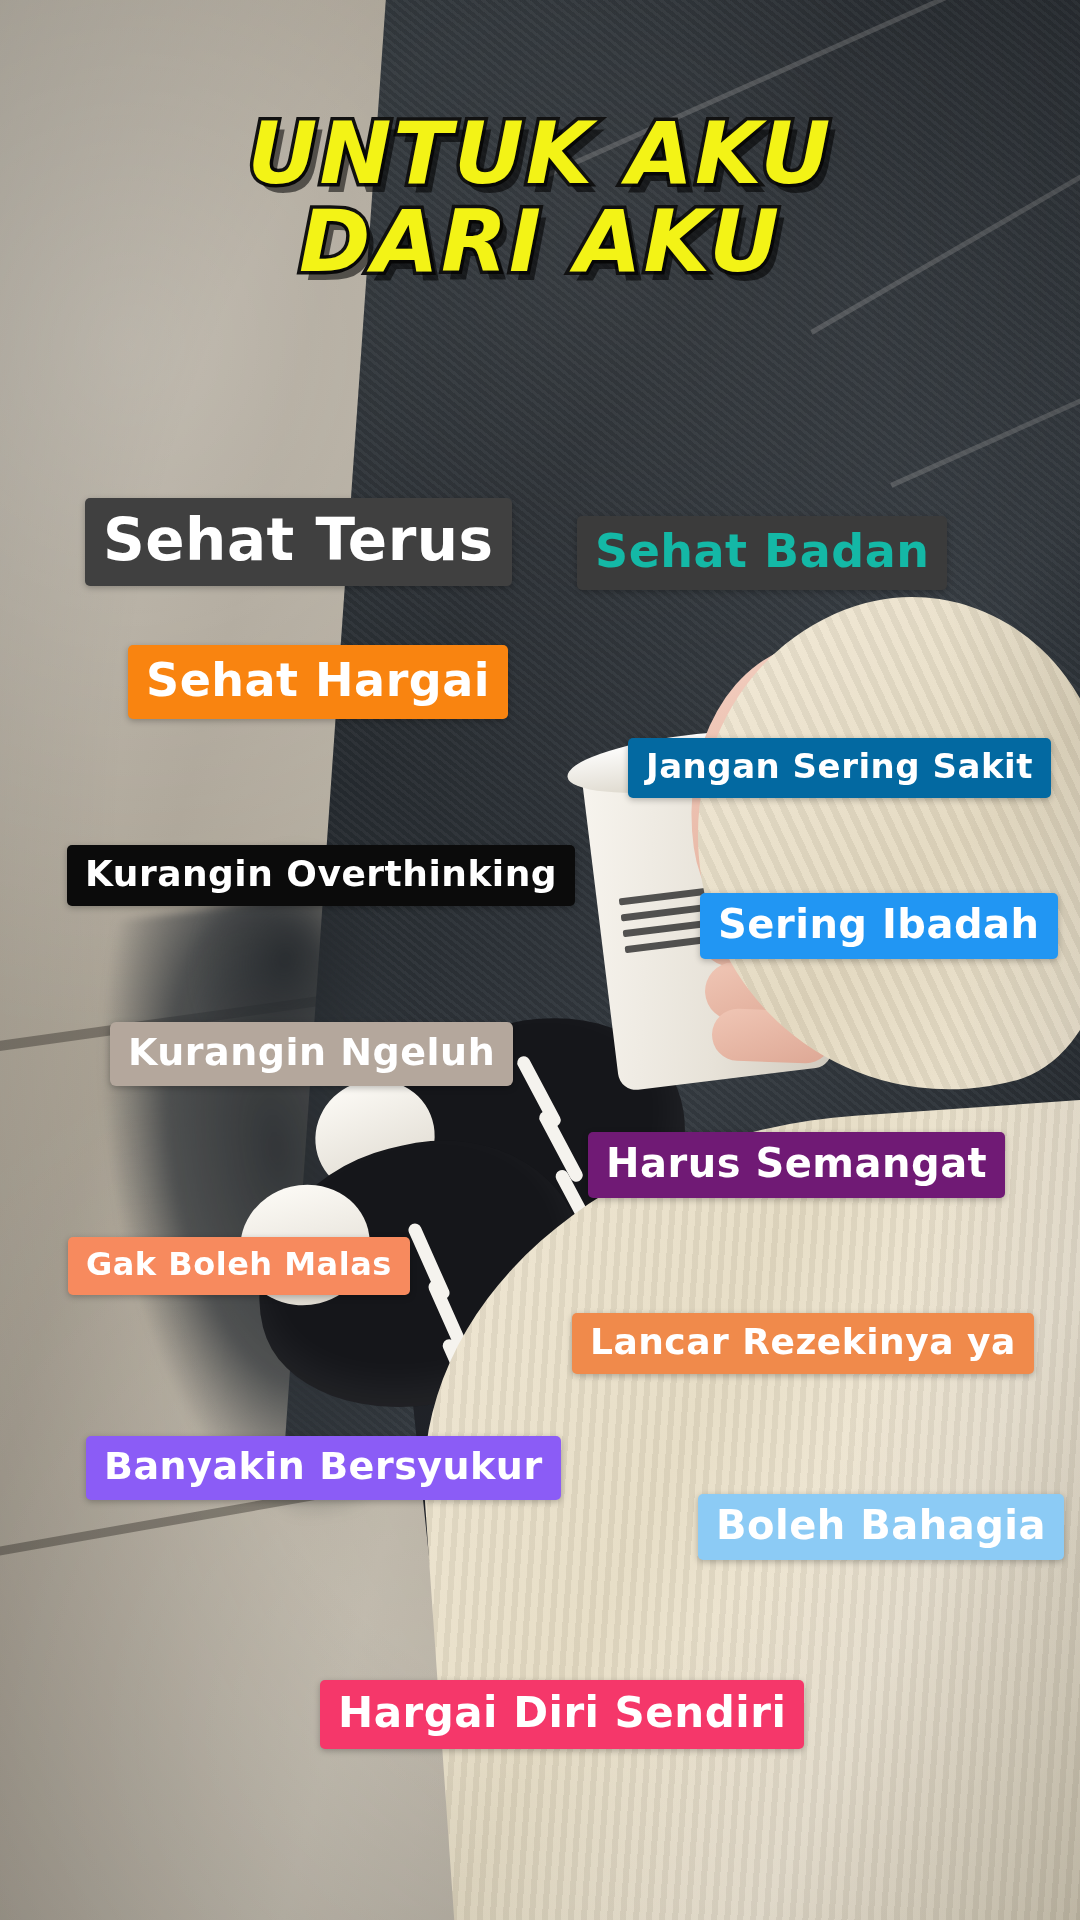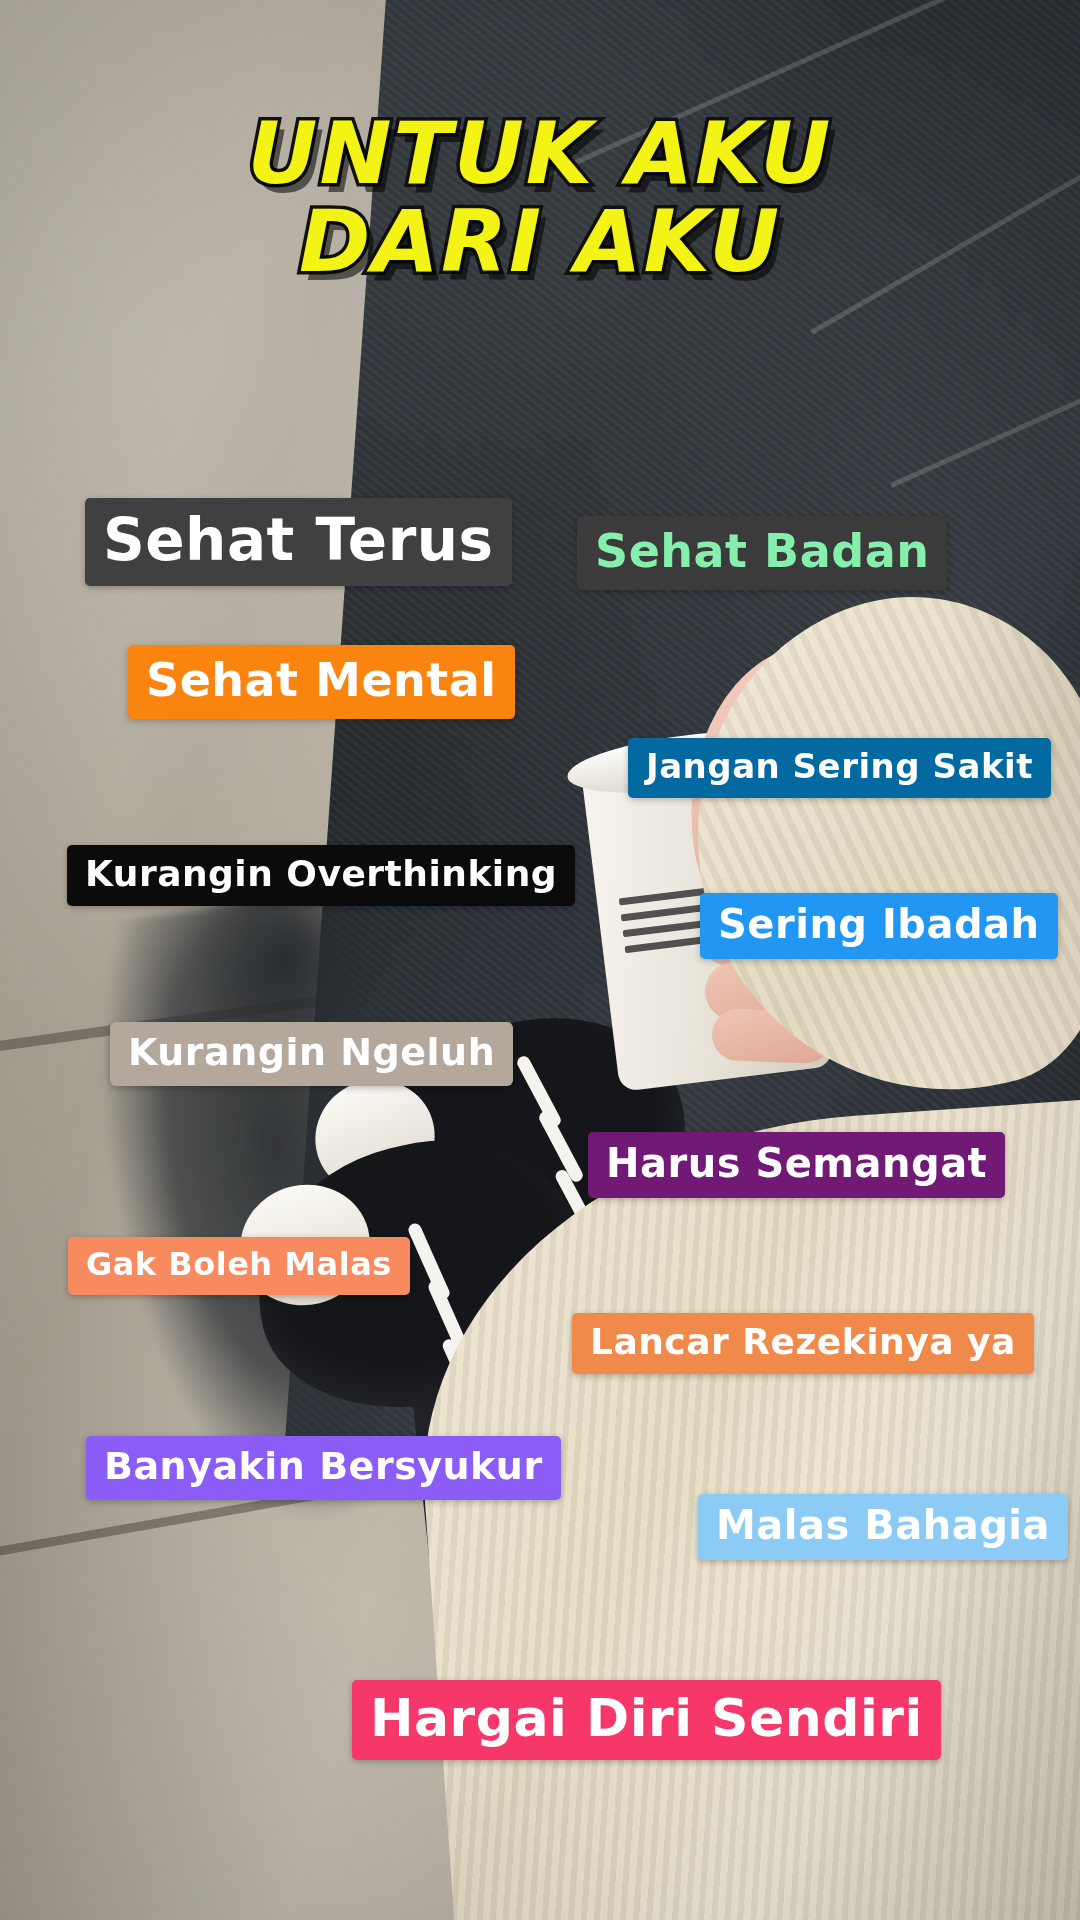--- a/index.html
+++ b/index.html
@@ -303,26 +303,26 @@
     <div class="vignette"></div>
   </div>
 
   <div class="title">
     <span class="ln">UNTUK AKU</span>
     <span class="ln">DARI AKU</span>
   </div>
 
   <div id="stickers">
       <div class="sticker" style="left: 85px; top: 470px; background: #404040; color: rgb(255, 255, 255); font-size: 58px; margin-top: 28px;">Sehat Terus</div>
-      <div class="sticker" style="left: 577px; top: 516px; background: rgb(59, 59, 59); color: #86efac; font-size: 46px;">Sehat Badan</div>
-      <div class="sticker" style="left: 128px; top: 645px; background: rgb(249, 132, 16); color: rgb(255, 255, 255); font-size: 46px;">Sehat Mental</div>
+      <div class="sticker" style="left: 577px; top: 516px; background: rgb(59, 59, 59); color: #14b8a6; font-size: 46px;">Sehat Badan</div>
+      <div class="sticker" style="left: 128px; top: 645px; background: rgb(249, 132, 16); color: rgb(255, 255, 255); font-size: 46px;">Sehat Hargai</div>
       <div class="sticker" style="left: 628px; top: 738px; background: #0369a1; color: rgb(255, 255, 255); font-size: 34px;">Jangan Sering Sakit</div>
       <div class="sticker" style="left: 67px; top: 845px; background: rgb(11, 11, 11); color: rgb(255, 255, 255); font-size: 36px;">Kurangin Overthinking</div>
       <div class="sticker" style="left: 700px; top: 893px; background: rgb(33, 150, 243); color: rgb(255, 255, 255); font-size: 40px;">Sering Ibadah</div>
       <div class="sticker" style="left: 110px; top: 1022px; background: rgb(180, 167, 156); color: rgb(255, 255, 255); font-size: 38px; border-radius: 6px;">Kurangin Ngeluh</div>
       <div class="sticker" style="left: 588px; top: 1132px; background: #701a75; color: rgb(255, 255, 255); font-size: 40px;">Harus Semangat</div>
       <div class="sticker" style="left: 68px; top: 1237px; background: rgb(247, 138, 94); color: rgb(255, 255, 255); font-size: 32px;">Gak Boleh Malas</div>
       <div class="sticker" style="left: 572px; top: 1313px; background: rgb(240, 138, 75); color: rgb(255, 255, 255); font-size: 36px;">Lancar Rezekinya ya</div>
       <div class="sticker" style="left: 86px; top: 1436px; background: #8b5cf6; color: rgb(255, 255, 255); font-size: 38px;">Banyakin Bersyukur</div>
-      <div class="sticker" style="left: 698px; top: 1494px; background: rgb(140, 203, 245); color: rgb(255, 255, 255); font-size: 40px;">Malas Bahagia</div>
-      <div class="sticker" style="left: 320px; top: 1680px; background: rgb(245, 55, 106); color: rgb(255, 255, 255); font-size: 52px; margin-left: 32px;">Hargai Diri Sendiri</div>
+      <div class="sticker" style="left: 698px; top: 1494px; background: rgb(140, 203, 245); color: rgb(255, 255, 255); font-size: 40px;">Boleh Bahagia</div>
+      <div class="sticker" style="left: 320px; top: 1680px; background: rgb(245, 55, 106); color: rgb(255, 255, 255); font-size: 42px;">Hargai Diri Sendiri</div>
     </div>
 </div>
 
 </body></html>

